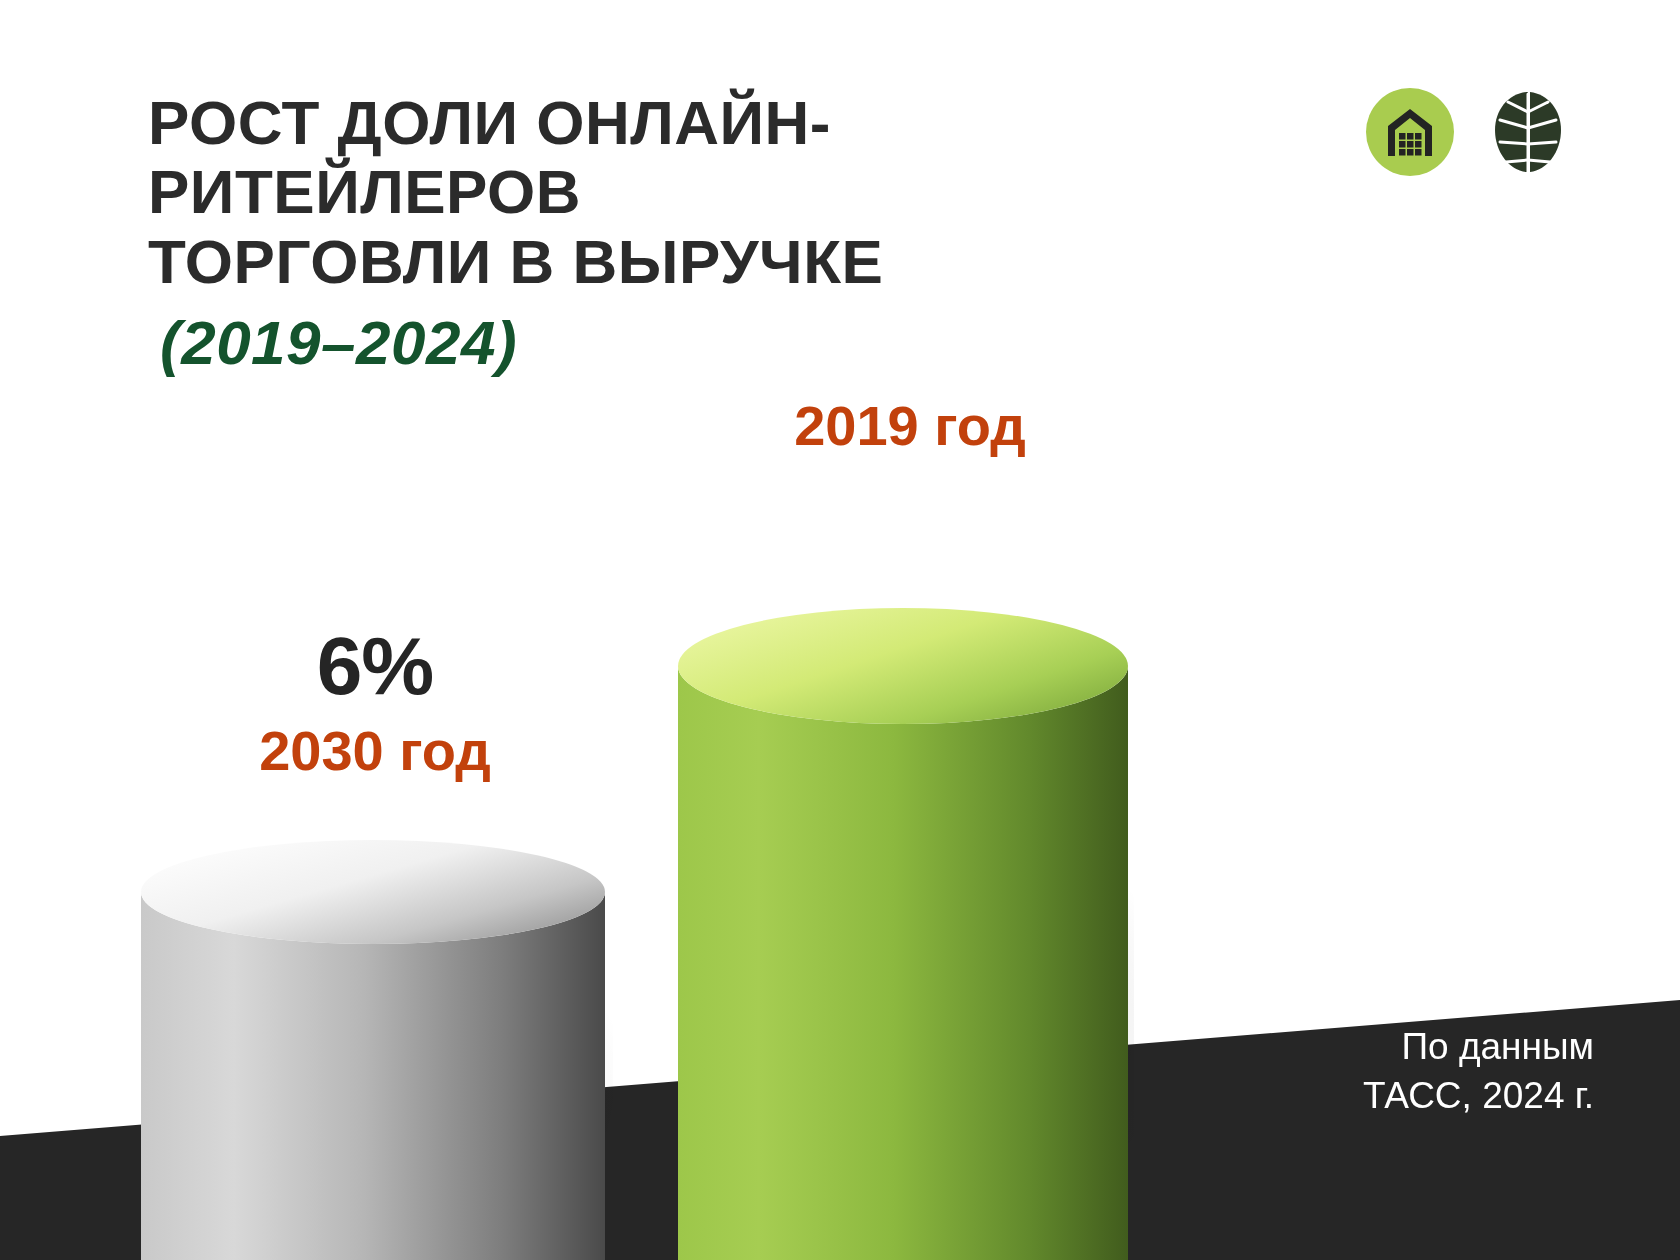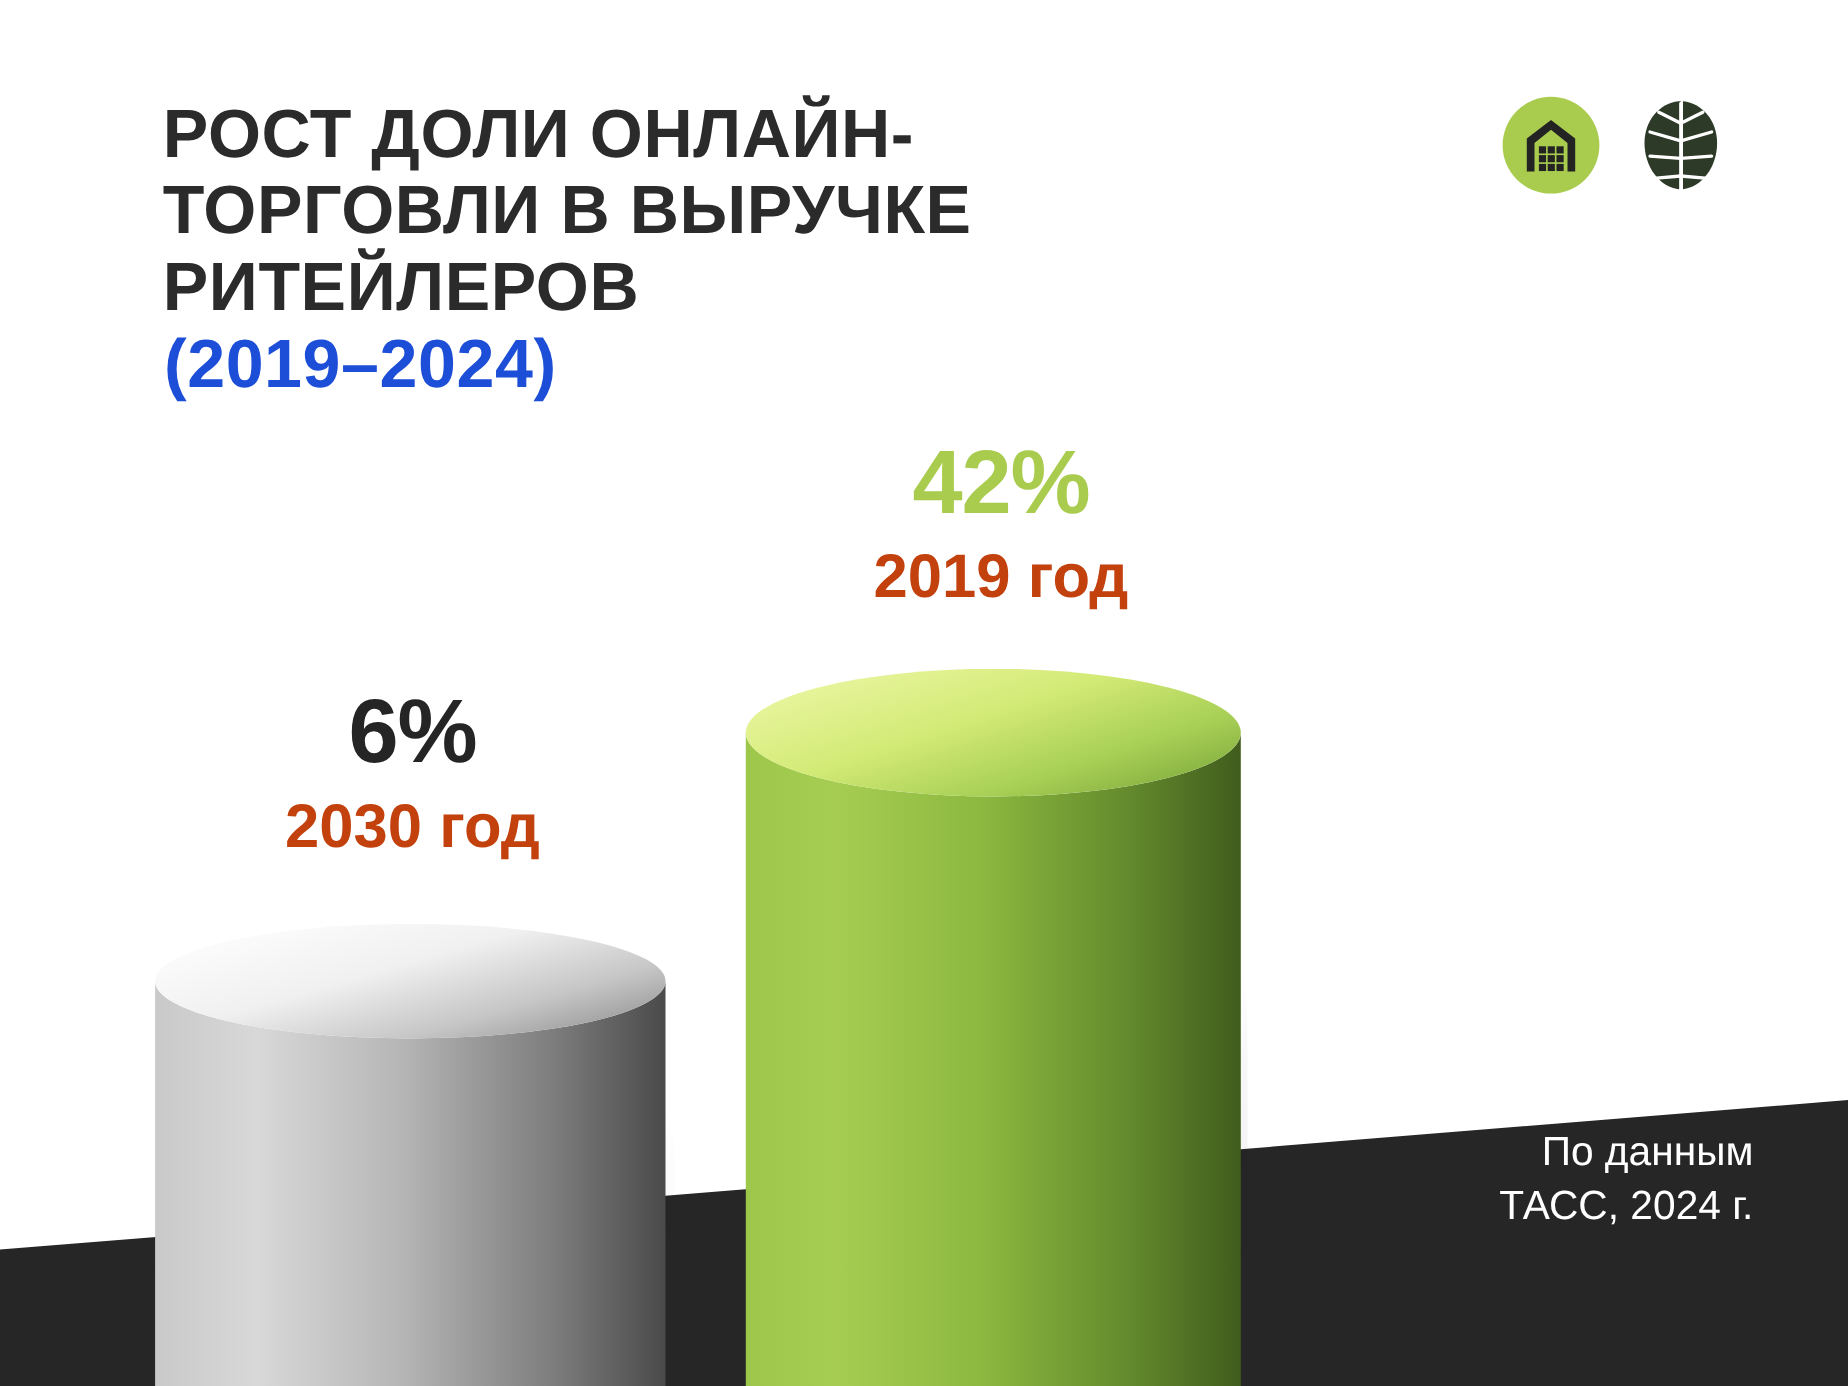--- a/index.html
+++ b/index.html
@@ -44,22 +44,23 @@
     letter-spacing: 0.5px;
     color: #2b2b2b;
     margin: 0;
     text-transform: uppercase;
   }
   .title-sub {
     font-size: 62px;
     font-weight: bold;
     line-height: 1.12;
     letter-spacing: 0.5px;
-    margin: 1px;
-    color: #1d4ed8;
+    margin: 12px;
+    color: #14532d;
+    font-style: italic;
   }
 
   
   .logos {
     position: absolute;
     right: 112px;
     top: 88px;
     display: flex;
     align-items: center;
     gap: 34px;
@@ -129,22 +130,22 @@
 <body>
 
 <div class="canvas">
 
   <svg class="band" viewBox="0 0 1680 1260" preserveAspectRatio="none">
     <polygon points="0,1136 1680,1000 1680,1260 0,1260" fill="#262626"></polygon>
   </svg>
 
   <div class="title-block">
     <h1 class="title-main">РОСТ ДОЛИ ОНЛАЙН-</h1>
+    <h1 class="title-main">РИТЕЙЛЕРОВ</h1>
     <h1 class="title-main">ТОРГОВЛИ В ВЫРУЧКЕ</h1>
-    <h1 class="title-main">РИТЕЙЛЕРОВ</h1>
     <h2 class="title-sub">(2019–2024)</h2>
   </div>
 
   <div class="logos">
     <div class="logo-circle">
       <svg width="54" height="50" viewBox="0 0 54 50">
         <path d="M5 49 L5 19 L27 2 L49 19 L49 49 L42 49 L42 23 L27 11 L12 23 L12 49 Z" fill="#232323"></path>
         <rect x="16" y="26" width="6.5" height="6.5" fill="#232323"></rect>
         <rect x="24" y="26" width="6.5" height="6.5" fill="#232323"></rect>
         <rect x="32" y="26" width="6.5" height="6.5" fill="#232323"></rect>
@@ -225,21 +226,20 @@
           <stop offset="100%" stop-color="#000" stop-opacity="0"></stop>
         </radialGradient>
       </defs>
       <ellipse cx="260" cy="250" rx="240" ry="180" fill="url(#sshadow)"></ellipse>
       <path d="M8 52 L8 430 L472 430 L472 52 A232 52 0 0 1 8 52 Z" fill="url(#sbody)"></path>
       <ellipse cx="240" cy="52" rx="232" ry="52" fill="url(#stop)"></ellipse>
     </svg>
   </div>
 
   <div class="valblock" style="left:760px; top:398px; width:300px;">
-    <p class="valnum green">42%</p>
     <p class="vallabel">2019 год</p>
   </div>
 
   <div class="valblock" style="left:225px; top:625px; width:300px;">
     <p class="valnum dark">6%</p>
     <p class="vallabel">2030 год</p>
   </div>
 
   <div class="source">
     <div>По данным</div>

